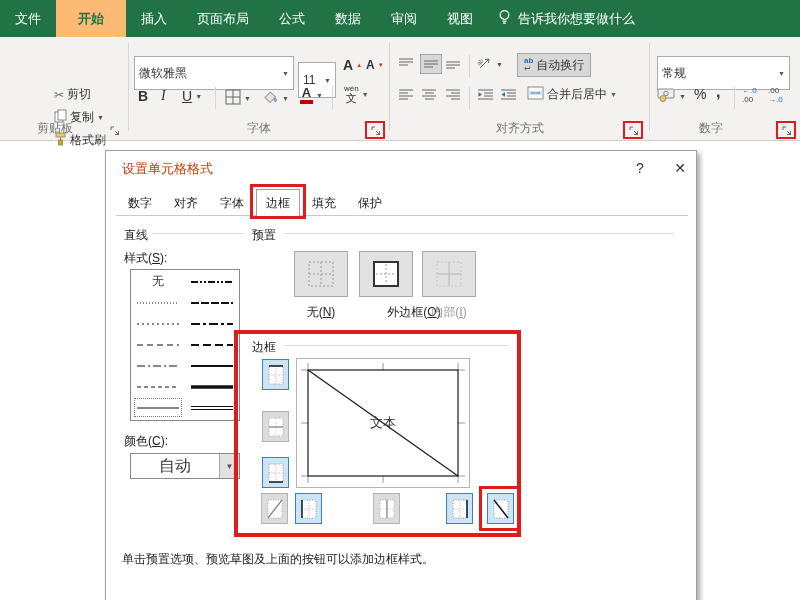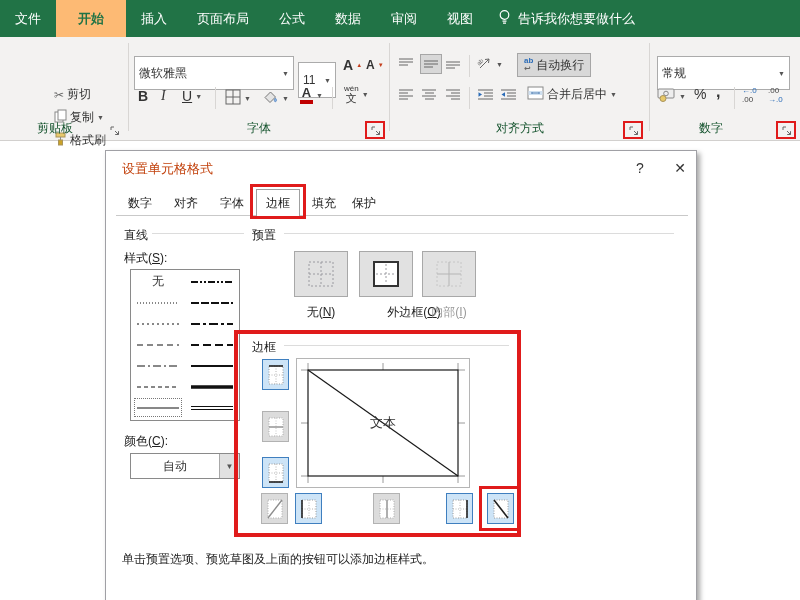--- a/index.html
+++ b/index.html
@@ -8,21 +8,21 @@
 
   
   .tabbar { position:absolute; left:0; top:0; width:800px; height:37px; background:#217346; display:flex; align-items:stretch; color:#fff; font-size:13px; }
   .rtab { display:flex; align-items:center; padding:0 15px; cursor:default; }
   .rtab.active { background:#fdba74; color:#217346; font-weight:bold; padding:0 22px; }
   .tellme { display:flex; align-items:center; gap:7px; padding:8px 10px; }
 
   
   .ribbon { position:absolute; left:0; top:37px; width:800px; height:104px; background:#f3f2f1; border-bottom:1px solid #d2d0ce; }
   .gsep { position:absolute; top:6px; height:88px; width:1px; background:#d8d6d4; }
-  .glabel { position:absolute; bottom:3px; font-size:12px; color:#14532d; text-align:center; }
+  .glabel { position:absolute; bottom:3px; font-size:12px; color:#737373; text-align:center; }
   .launcher { position:absolute; width:14px; height:13px; display:flex; align-items:center; justify-content:center; cursor:pointer; }
   .rbtn { position:absolute; display:flex; align-items:center; gap:3px; color:#333; cursor:pointer; }
   .caret { font-size:7px; color:#555; line-height:1; }
   .combo { position:absolute; background:#fff; border:1px solid #ababab; display:flex; align-items:center; font-size:12px; padding:16px 4px; cursor:pointer; }
   .combo .caret { margin-left:auto; }
   .pressed { background:#d8d8d8; border:1px solid #a6a6a6; }
   .vline { position:absolute; width:1px; background:#d8d6d4; }
   .bigA { font-size:14px; font-weight:bold; }
   .tinyarrow { font-size:6px; vertical-align:super; color:#c43e1c; }
 
@@ -43,21 +43,21 @@
   .dtab.sel { top:38px; height:27px; background:#fff; border:1px solid #a0a0a0; border-bottom:none; z-index:2; }
   .grouplabel { position:absolute; font-size:12px; color:#222; }
   .etch { position:absolute; height:1px; background:#dcdcdc; }
 
   
   .listbox { position:absolute; left:24px; top:118px; width:110px; height:152px; border:1px solid #8a8a8a; background:#fff; }
   .lsrow { position:absolute; width:50px; height:21px; display:flex; align-items:center; justify-content:center; cursor:pointer; }
   .lsrow.sel { outline:1px dotted #777; outline-offset:-2px; }
 
   .ddcombo { position:absolute; left:24px; top:302px; width:110px; height:26px; border:1px solid #8a8a8a; background:#fff; display:flex; align-items:center; cursor:pointer; }
-  .ddcombo .val { flex:1; text-align:center; font-size:12px; }
+  .ddcombo .val { flex:1; text-align:center; font-size:16px; }
   .ddcombo .dd { width:20px; align-self:stretch; background:#e1e1e1; border-left:1px solid #a8a8a8; display:flex; align-items:center; justify-content:center; color:#555; font-size:8px; }
 
   
   .preset { position:absolute; top:100px; width:54px; height:46px; background:#e1e1e1; border:1px solid #a8a8a8; display:flex; align-items:center; justify-content:center; cursor:pointer; }
   .preset-label { position:absolute; top:153px; width:66px; text-align:center; font-size:12px; color:#222; }
   .disabled-text { color:#9a9a9a; }
 
   
   .bbtn { position:absolute; width:27px; height:31px; display:flex; align-items:center; justify-content:center; cursor:pointer; }
   .bbtn.on { background:#cde4f7; border:1px solid #3f7fbf; }
@@ -323,21 +323,21 @@
     <div class="dlg-title">设置单元格格式</div>
     <div class="dlg-sysbtn" style="left:518px;">?</div>
     <div class="dlg-sysbtn" style="left:558px;">✕</div>
 
     <div class="tabstrip-line"></div>
     <div class="dtab" style="left:12px;">数字</div>
     <div class="dtab" style="left:58px;">对齐</div>
     <div class="dtab" style="left:104px;">字体</div>
     <div class="dtab sel" style="left:150px;">边框</div>
     <div class="dtab" style="left:196px;">填充</div>
-    <div class="dtab" style="left:236px;">保护</div>
+    <div class="dtab" style="left:242px;">保护</div>
     <div class="redbox mid" style="left:144px; top:33px; width:56px; height:35px;"></div>
 
     <div class="grouplabel" style="left:18px; top:76px;">直线</div>
     <div class="etch" style="left:46px; top:82px; width:92px;"></div>
     <div class="grouplabel" style="left:18px; top:99px;">
       <span>样式(</span><u>S</u><span>):</span>
     </div>
 
     <div class="listbox">
 

